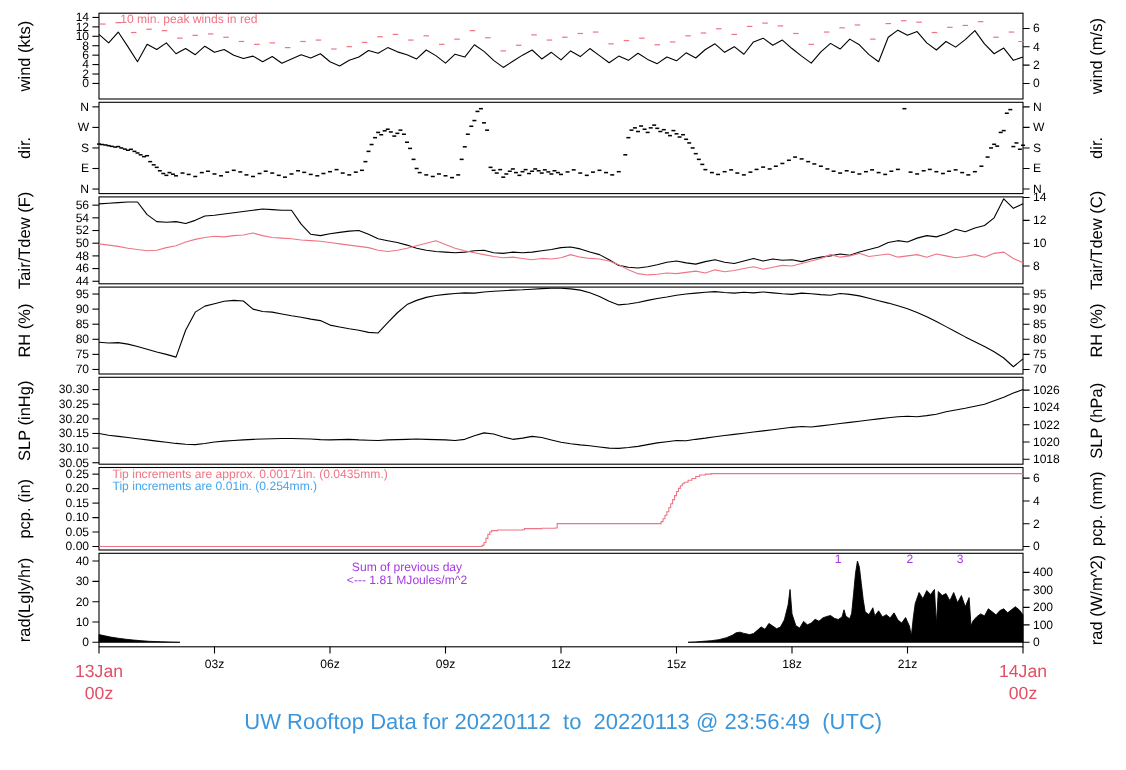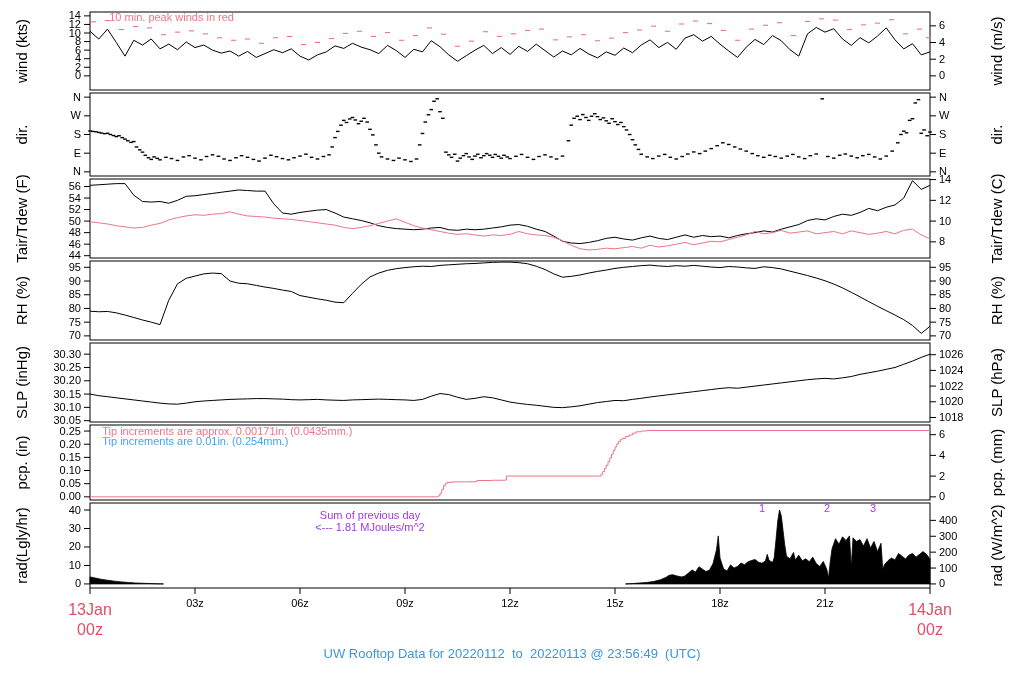--- a/index.html
+++ b/index.html
@@ -1,21 +1,21 @@
 <!DOCTYPE html>
 <html><head>
 <meta charset="utf-8">
 <style>
   html,body{margin:0;padding:0;background:#ffffff;}
   .chart{position:relative;width:1024px;height:700px;background:#ffffff;overflow:hidden;
          font-family:"Liberation Sans","DejaVu Sans",sans-serif;}
   .chart svg{position:absolute;left:0;top:0;}
   .chart svg text{font-family:"Liberation Sans","DejaVu Sans",sans-serif;}
   .chart-title{position:absolute;top:646px;left:0;width:1024px;text-align:center;
-               font-size:13px;white-space:pre;}
+               font-size:20px;white-space:pre;}
 </style>
 </head>
 <body>
 
 <div class="chart">
   <svg width="1024" height="644" viewBox="0 0 1024 644">
       <g>
         <rect x="90" y="12" width="840" height="78" fill="none" stroke="#000" stroke-width="1"></rect>
         <line x1="84" y1="75.86" x2="90" y2="75.86" stroke="#000" stroke-width="1"></line>
         <text x="81" y="79.36" text-anchor="end" font-size="11" fill="#000">0</text>

